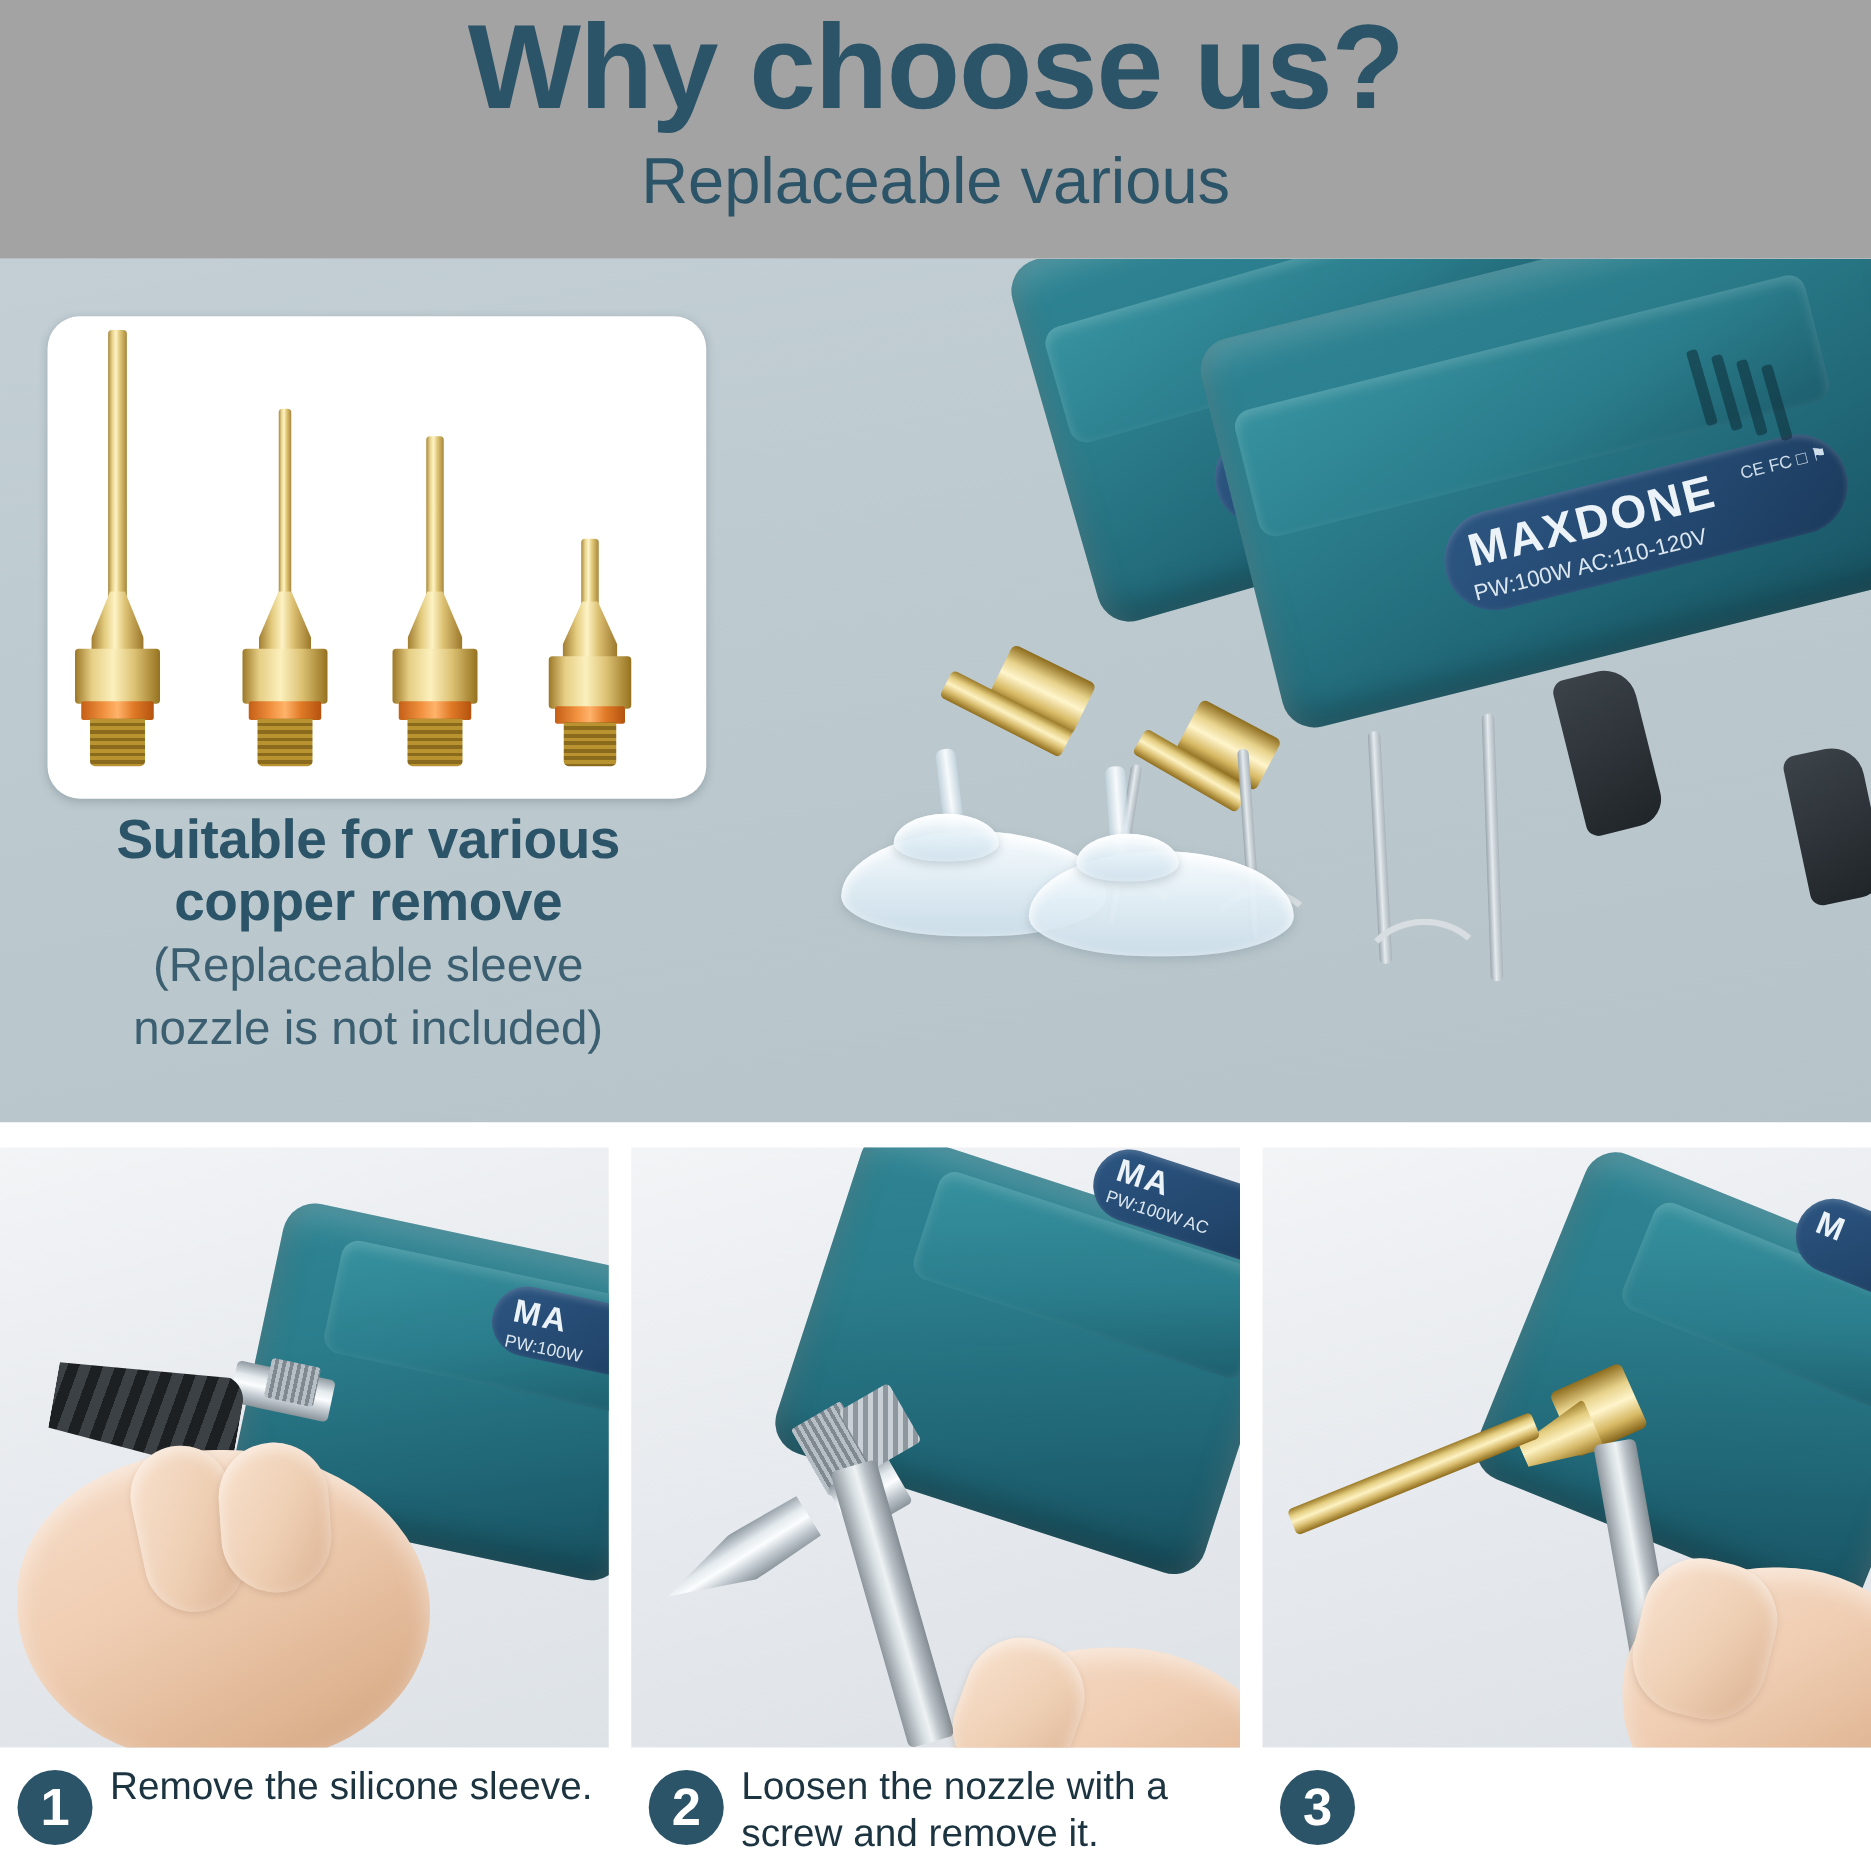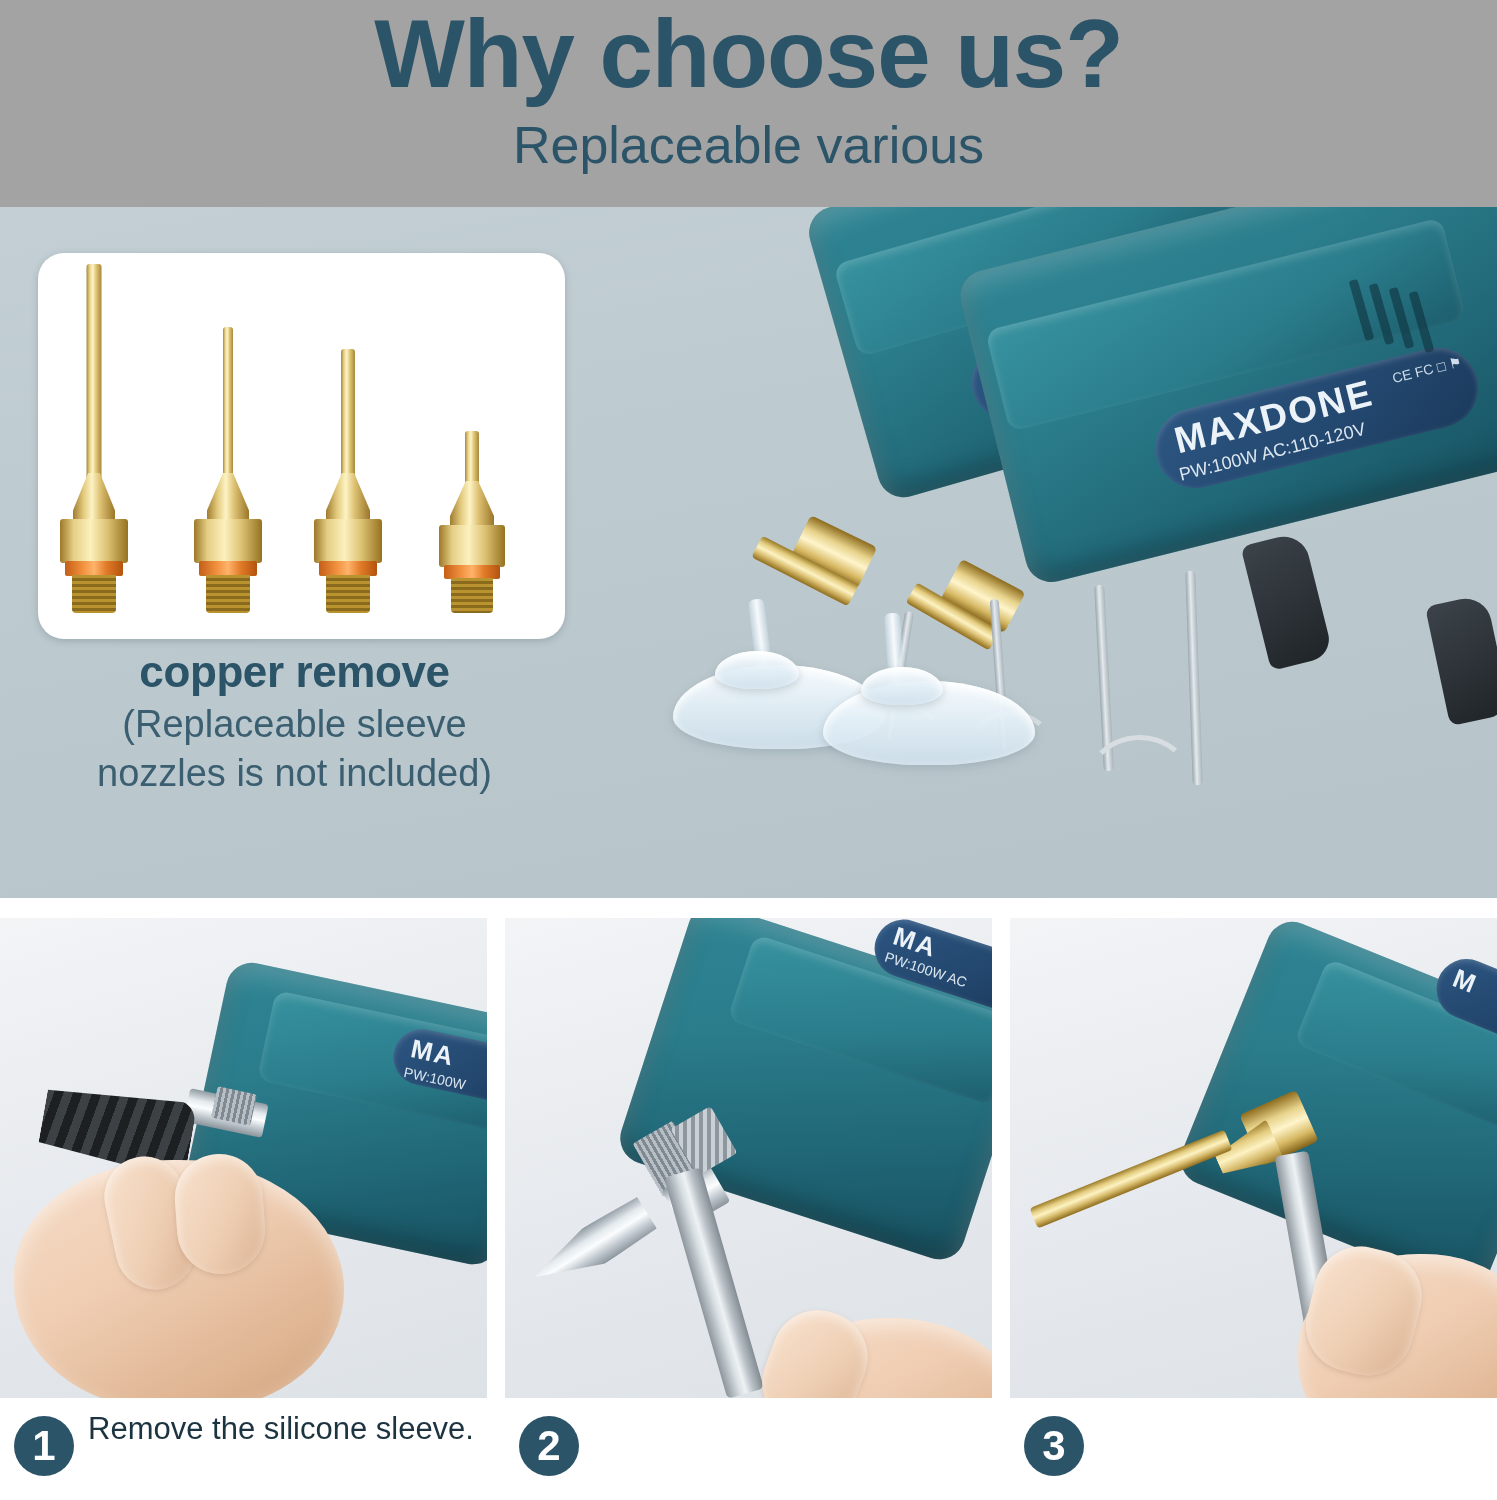--- a/index.html
+++ b/index.html
@@ -147,23 +147,24 @@
       <div class="nozzle" style="left:434px;">
         <div class="nz-tube" style="width:14px;height:58px;bottom:124px;"></div>
         <div class="nz-taper" style="width:44px;height:46px;bottom:86px;clip-path:polygon(36% 0,64% 0,100% 76%,100% 100%,0 100%,0 76%);"></div>
         <div class="nz-hex" style="width:66px;height:42px;bottom:46px;"></div>
         <div class="nz-oring" style="width:56px;height:14px;bottom:34px;"></div>
         <div class="nz-thread" style="width:42px;height:35px;bottom:0;"></div>
       </div>
     </div>
 
     <div class="lead">
+      <div class="lead-bold">Suitable for various</div>
       <div class="lead-bold">copper remove</div>
       <div class="lead-note">(Replaceable sleeve</div>
-      <div class="lead-note">nozzles is not included)</div>
+      <div class="lead-note">nozzle is not included)</div>
     </div>
 
     <div class="gunwrap">
 
       <div class="gun-body" style="left:238px;top:8px;width:470px;height:300px;transform:rotate(-16deg);transform-origin:left top;"></div>
       <div class="gun-ridge" style="left:268px;top:58px;width:400px;height:96px;transform:rotate(-16deg);transform-origin:left top;"></div>
 
       <div class="gun-label" style="left:398px;top:150px;width:300px;height:74px;transform:rotate(-16deg);transform-origin:left top;">
         <span class="lbl-brand" style="left:28px;top:8px;font-size:34px;letter-spacing:2px;">MAXDONE</span>
         <span class="lbl-spec" style="left:24px;top:48px;font-size:17px;">PW:100W AC:110-120V</span>
@@ -248,20 +249,21 @@
         <div class="knurl" style="left:140px;top:210px;width:46px;height:62px;transform:rotate(-30deg);"></div>
         <div class="steel" style="left:164px;top:256px;width:54px;height:44px;transform:rotate(-30deg);"></div>
         <div class="steel" style="left:176px;top:196px;width:46px;height:54px;transform:rotate(-30deg);
                     background:repeating-linear-gradient(120deg,#c9d1d6 0 4px,#8e979e 4px 8px);"></div>
         <div class="wrench" style="left:190px;top:250px;width:38px;height:230px;transform:rotate(-16deg);"></div>
         <div class="hand" style="left:258px;top:400px;width:260px;height:190px;"></div>
         <div class="finger" style="left:262px;top:392px;width:96px;height:120px;transform:rotate(20deg);"></div>
       </div>
       <div class="cap">
         <div class="badge">2</div>
+        <div class="cap-txt">Loosen the nozzle with a screw and remove it.</div>
       </div>
     </div>
 
     <div class="step s3">
       <div class="shot">
         <div class="gun-body" style="left:268px;top:-4px;width:330px;height:280px;transform:rotate(22deg);transform-origin:left top;"></div>
         <div class="gun-ridge" style="left:318px;top:40px;width:250px;height:92px;transform:rotate(22deg);transform-origin:left top;"></div>
         <div class="gun-label" style="left:440px;top:32px;width:120px;height:60px;transform:rotate(22deg);transform-origin:left top;">
           <span class="lbl-brand" style="left:14px;top:8px;font-size:26px;letter-spacing:2px;">M</span>
         </div>

